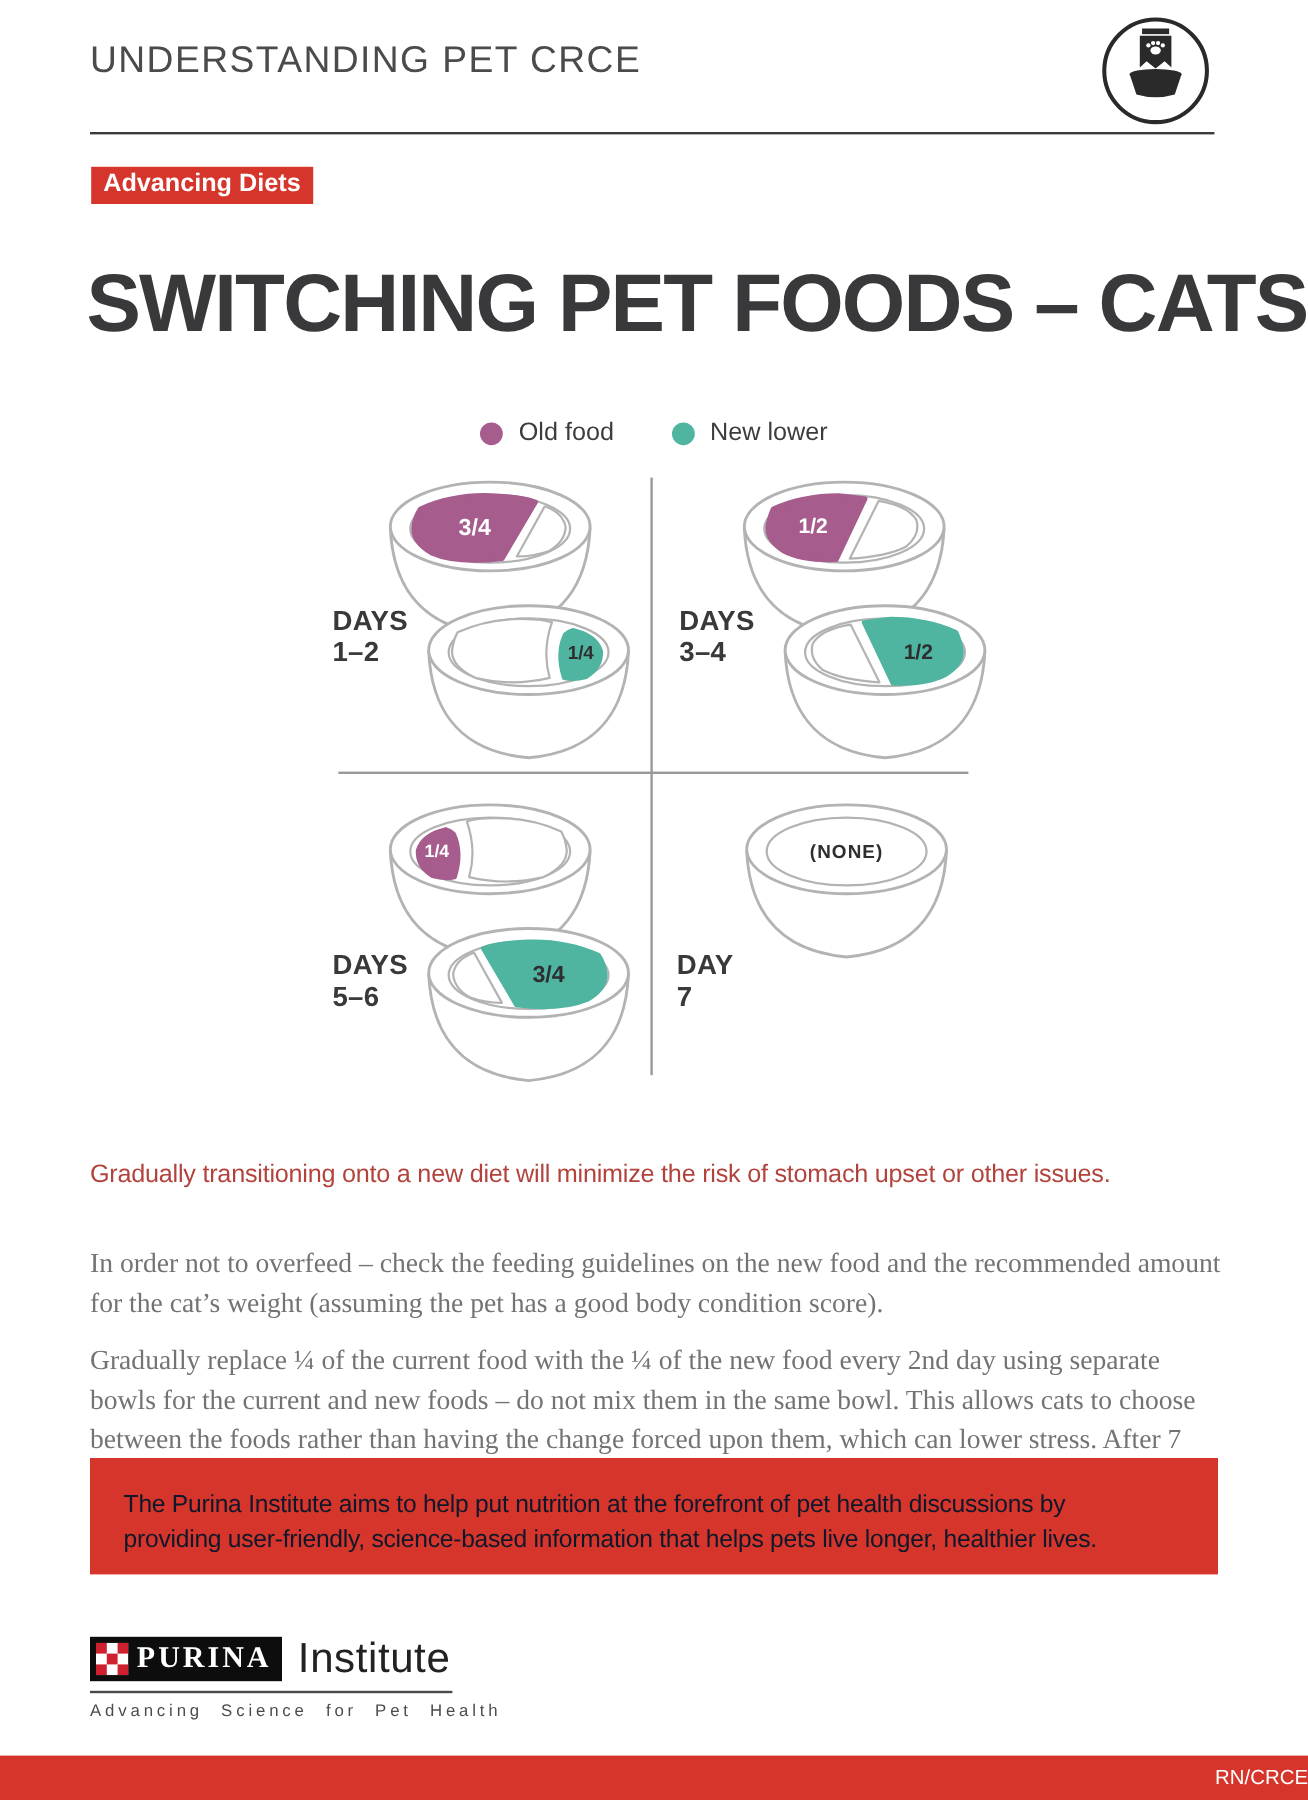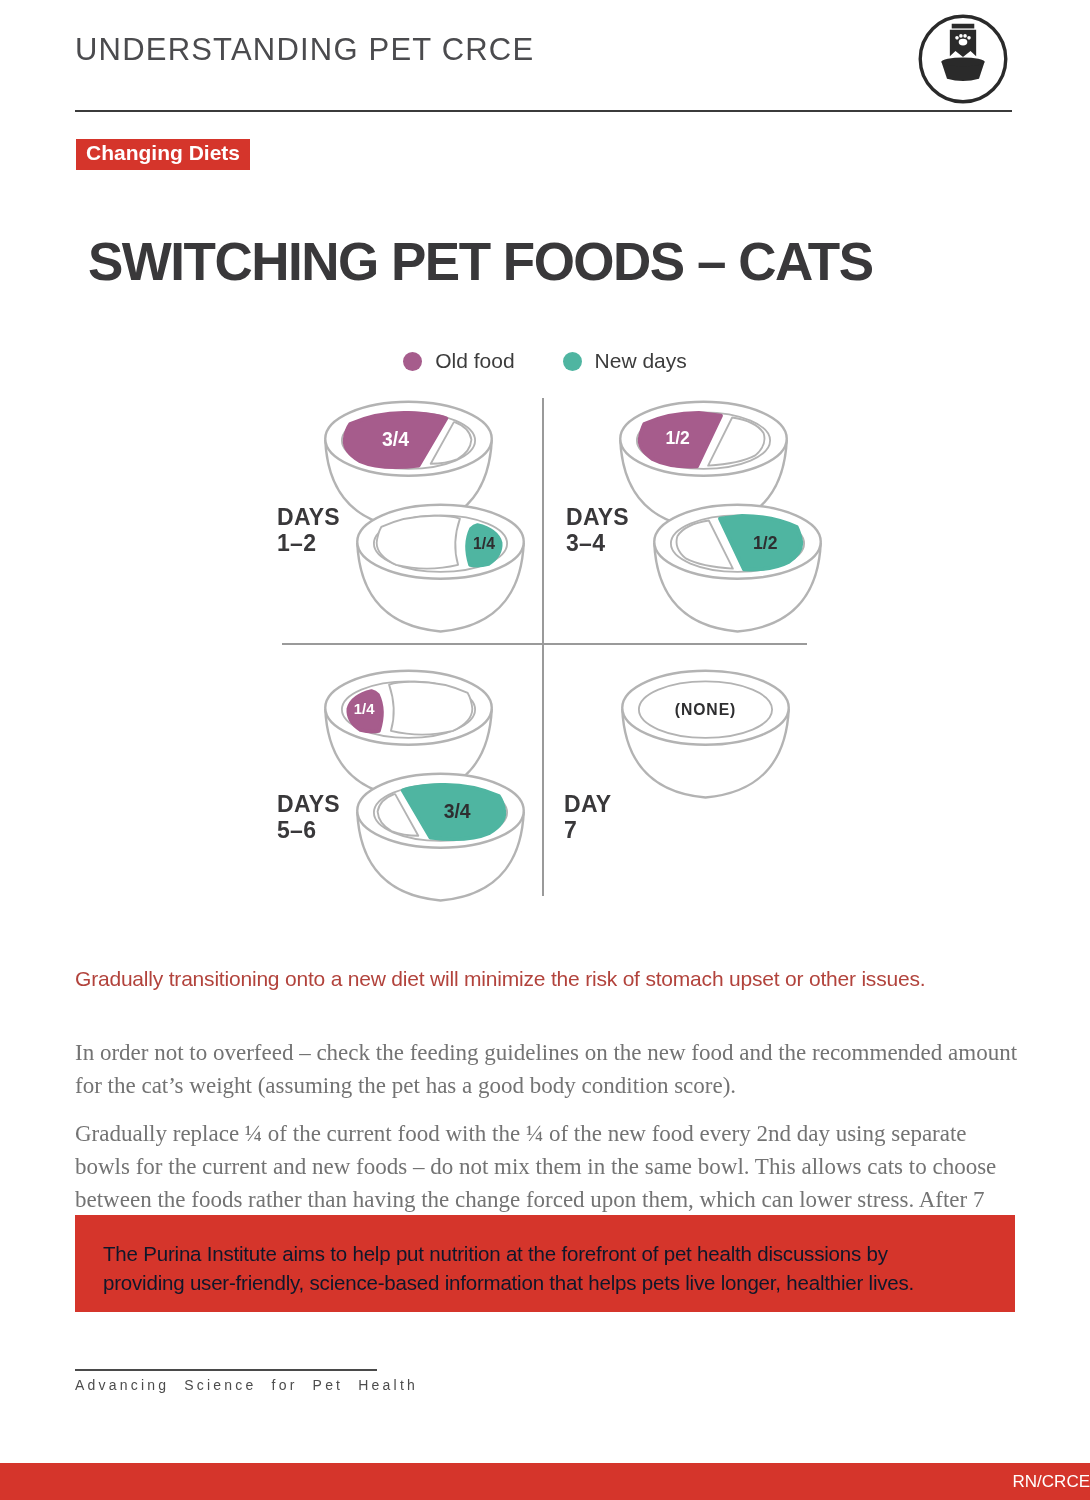--- a/index.html
+++ b/index.html
@@ -8,21 +8,21 @@
   }
   html,body{margin:0;padding:0;background:#e9e9e9;}
   .page{position:relative;width:1090px;height:1500px;background:#fff;margin:0 auto;
         font-family:"Liberation Sans",sans-serif;overflow:hidden;}
   .h-title{position:absolute;left:75px;top:32px;font-size:31px;font-weight:400;
            color:#4b4b4e;letter-spacing:1.2px;}
   .h-icon{position:absolute;left:916px;top:12px;width:94px;height:94px;}
   .h-rule{position:absolute;left:75px;top:110px;width:937px;height:2px;background:#3b3b3b;}
   .badge{position:absolute;left:76px;top:139px;background:var(--red);color:#fff;
          font-weight:700;font-size:21px;padding:2px 10px 5px;}
-  .big-title{position:absolute;left:72px;top:219px;margin:16px;font-size:53px;font-weight:800;
+  .big-title{position:absolute;left:72px;top:219px;margin:0;font-size:68px;font-weight:800;
              color:var(--ink);letter-spacing:-1.5px;line-height:1;white-space:nowrap;}
   .legend{position:absolute;left:0;top:349px;width:100%;display:flex;justify-content:center;
           gap:48px;align-items:center;font-size:21px;color:#3c3c3c;}
   .legend-item{display:flex;align-items:center;}
   .dot{width:19px;height:19px;border-radius:50%;display:inline-block;margin-right:13px;}
   .divider-v{position:absolute;left:542px;top:398px;width:2px;height:498px;background:var(--divider);}
   .divider-h{position:absolute;left:282px;top:643px;width:525px;height:2px;background:var(--divider);}
   .qlabel{position:absolute;font-size:23px;font-weight:700;color:var(--ink);
           line-height:1.14;letter-spacing:0.3px;z-index:3;}
   .qlabel span{display:block;}
@@ -68,32 +68,32 @@
       <circle cx="47.8" cy="25.4" r="1.9" fill="#fff"></circle>
       <circle cx="52.2" cy="25.4" r="1.9" fill="#fff"></circle>
       <circle cx="56.4" cy="27.5" r="1.9" fill="#fff"></circle>
       <path d="M27 53 L73 53 L67 71 Q50 76 33 71 Z" fill="#2a2a2a"></path>
       <ellipse cx="50" cy="53" rx="23" ry="4.6" fill="#2a2a2a"></ellipse>
     </svg>
   </div>
 
   <div class="h-rule"></div>
 
-  <div class="badge">Changing Diets</div>
+  <div class="badge">Advancing Diets</div>
 
   <h1 class="big-title">SWITCHING PET FOODS – CATS</h1>
 
   <div class="legend">
     <div class="legend-item">
       <span class="dot" style="background: rgb(166, 92, 140);"></span>
       <span>Old food</span>
     </div>
     <div class="legend-item">
       <span class="dot" style="background: rgb(79, 181, 161);"></span>
-      <span>New days</span>
+      <span>New lower</span>
     </div>
   </div>
 
   <div class="divider-v"></div>
   <div class="divider-h"></div>
 
   <div class="qlabel" style="left:277px;top:504px">
     <span>DAYS</span>
     <span>1–2</span>
   </div>
@@ -193,20 +193,34 @@
     <p>Gradually replace ¼ of the current food with the ¼ of the new food every 2nd day using separate bowls for the current and new foods – do not mix them in the same bowl. This allows cats to choose between the foods rather than having the change forced upon them, which can lower stress. After 7 days, the switch over to the new food is complete.</p>
     <p>If a pet is susceptible to stomach upset, it may be beneficial to transition over 10 days.</p>
   </div>
 
   <div class="banner">
     <div>The Purina Institute aims to help put nutrition at the forefront of pet health discussions by</div>
     <div>providing user-friendly, science-based information that helps pets live longer, healthier lives.</div>
   </div>
 
   <div class="logo">
+    <div class="logo-row">
+      <div class="logo-box">
+        <svg class="checker" viewBox="0 0 27 27">
+          <rect x="0" y="0" width="27" height="27" fill="#fff"></rect>
+          <rect x="0" y="0" width="9" height="9" class="ck" fill="#cf2030"></rect>
+          <rect x="18" y="0" width="9" height="9" class="ck" fill="#cf2030"></rect>
+          <rect x="9" y="9" width="9" height="9" class="ck" fill="#cf2030"></rect>
+          <rect x="0" y="18" width="9" height="9" class="ck" fill="#cf2030"></rect>
+          <rect x="18" y="18" width="9" height="9" class="ck" fill="#cf2030"></rect>
+        </svg>
+        <span class="purina">PURINA</span>
+      </div>
+      <span class="institute">Institute</span>
+    </div>
     <div class="logo-rule"></div>
     <div class="tagline">Advancing Science for Pet Health</div>
   </div>
 
   <div class="footer-bar">
     <span>RN/CRCE</span>
   </div>
 
 </div>
 

